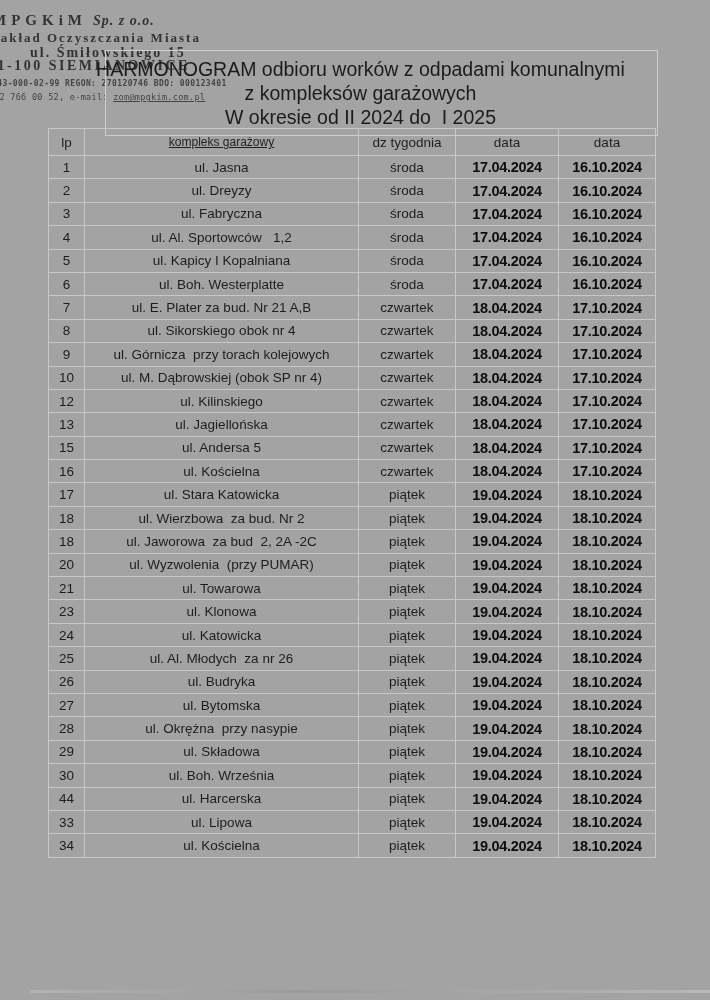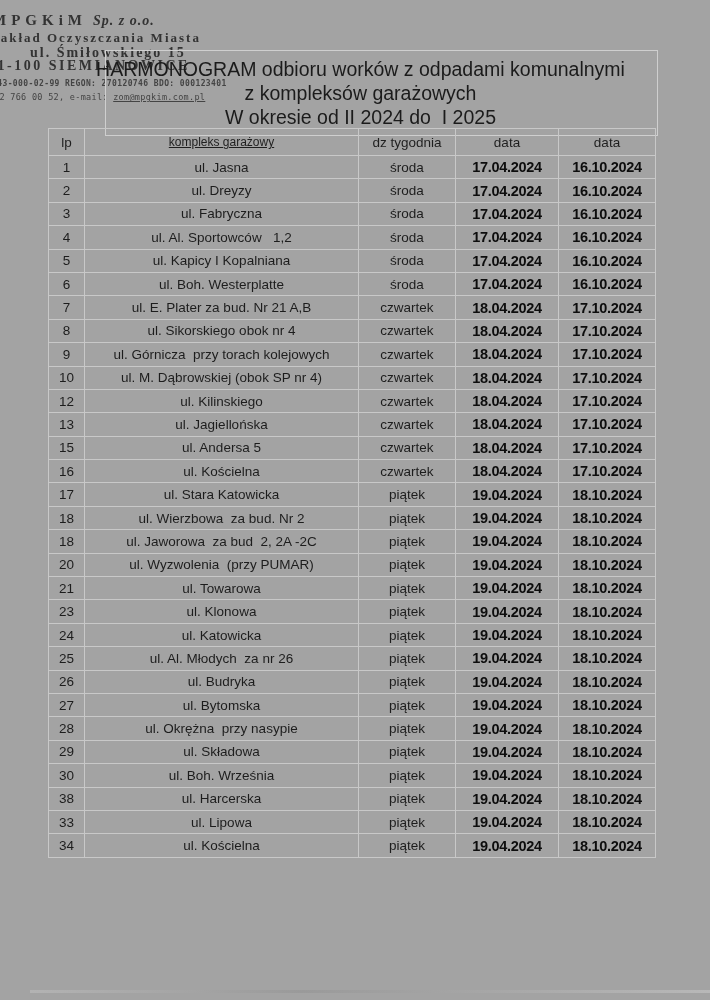--- a/index.html
+++ b/index.html
@@ -320,21 +320,21 @@
     <tr>
       <td class="lp">30</td>
       <td class="street">ul. Boh. Września</td>
       <td class="day">piątek</td>
       <td class="date">19.04.2024</td>
       <td class="date">18.10.2024</td>
     </tr>
 
 
     <tr>
-      <td class="lp">38</td>
+      <td class="lp">44</td>
       <td class="street">ul. Harcerska</td>
       <td class="day">piątek</td>
       <td class="date">19.04.2024</td>
       <td class="date">18.10.2024</td>
     </tr>
 
     <tr>
       <td class="lp">33</td>
       <td class="street">ul. Lipowa</td>
       <td class="day">piątek</td>

